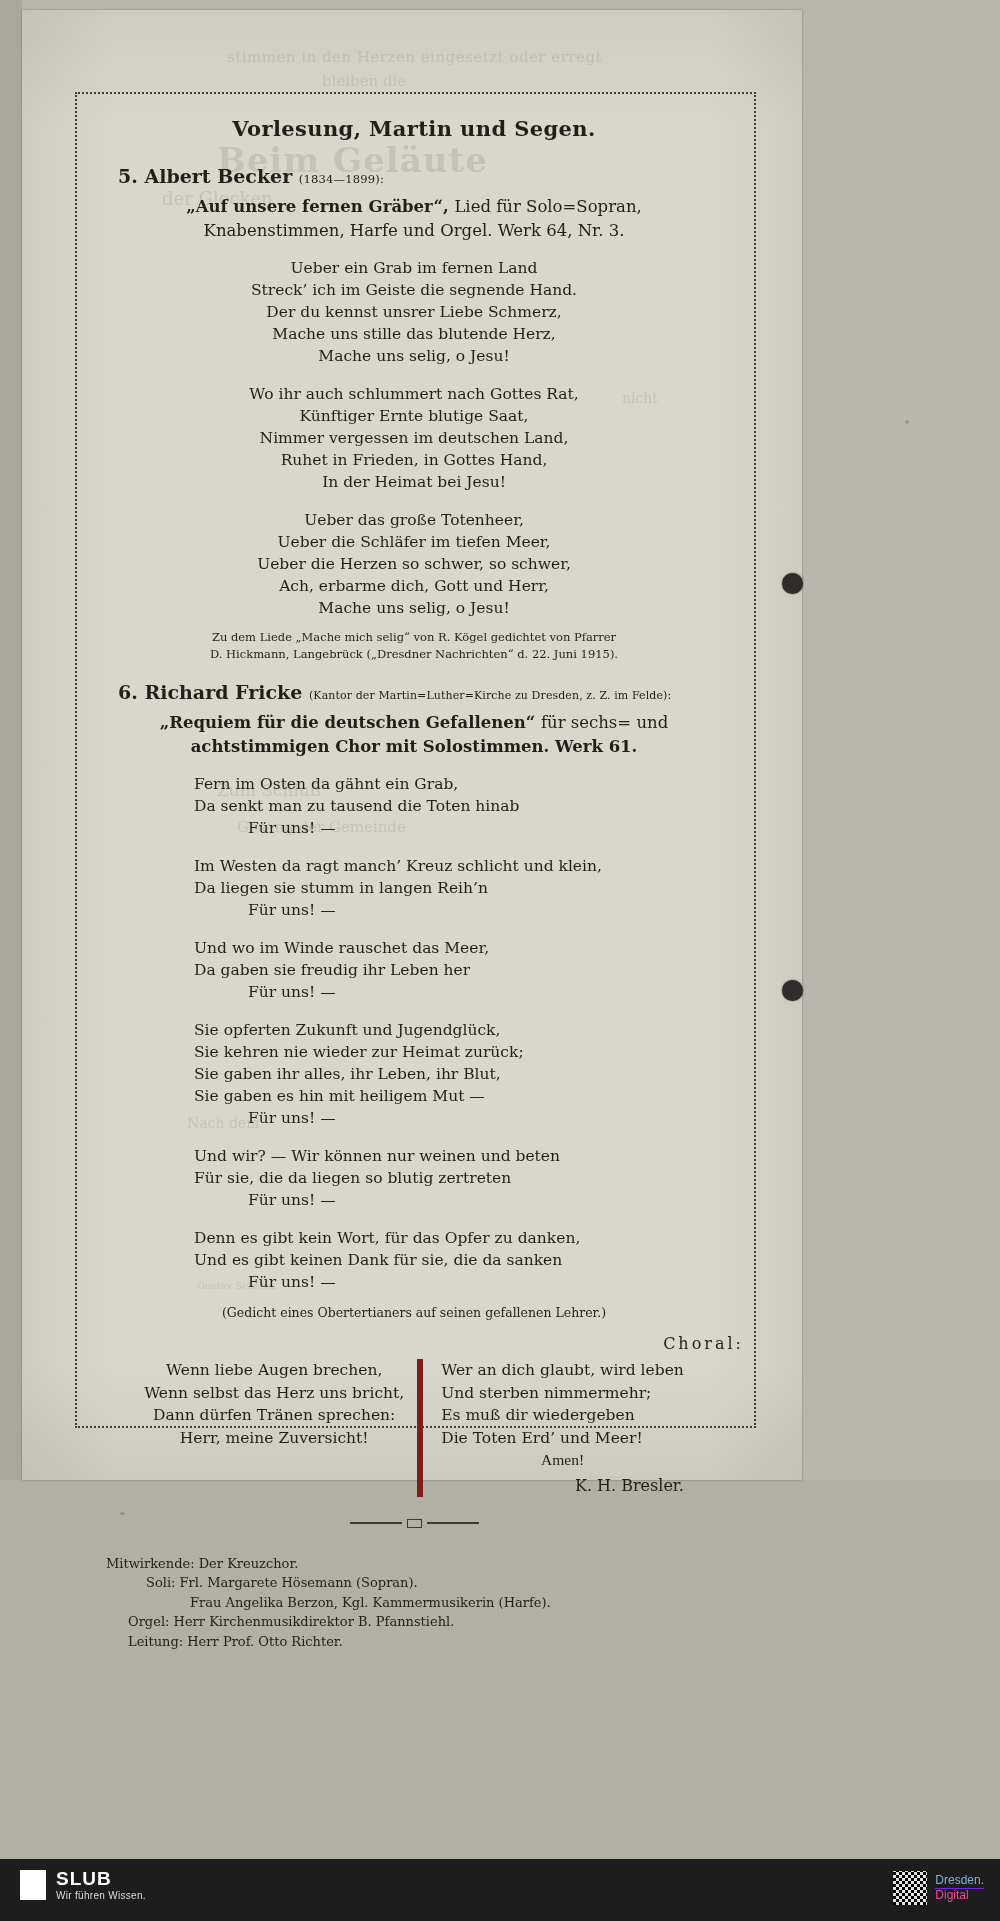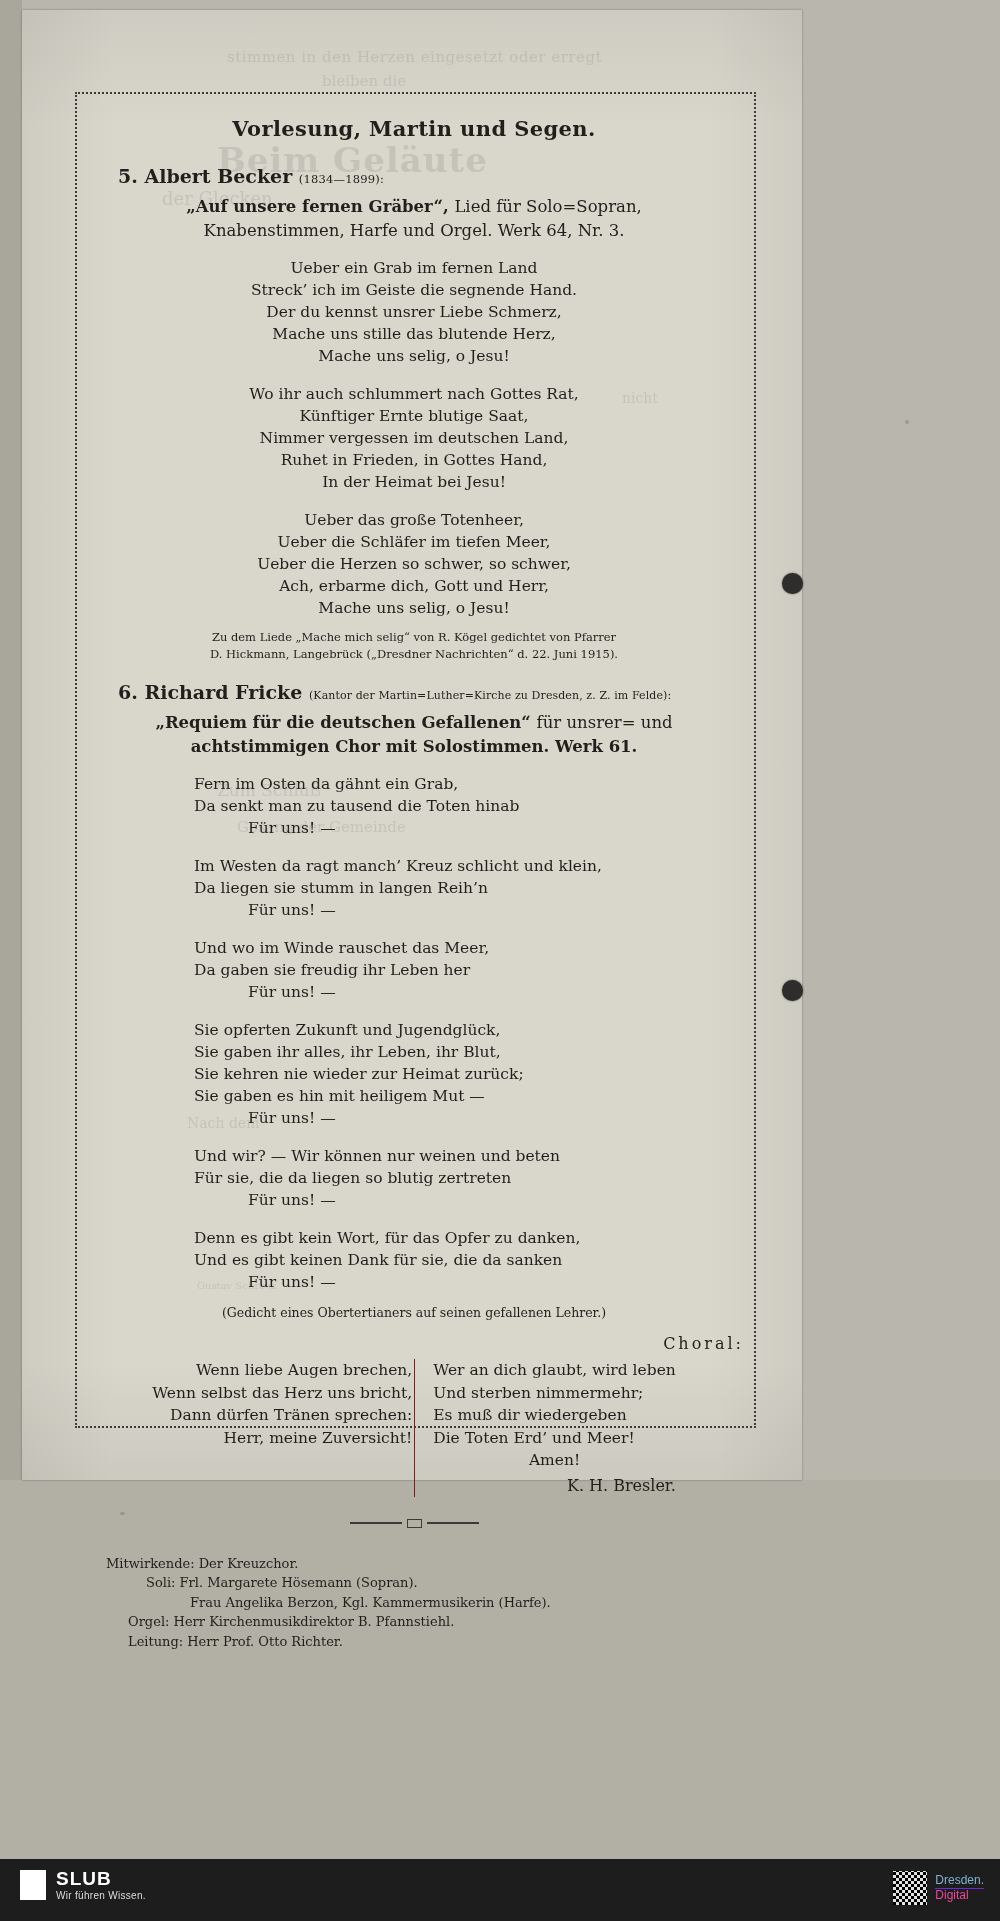--- a/index.html
+++ b/index.html
@@ -151,29 +151,29 @@
     display: flex;
     justify-content: center;
     font-size: 15.5px;
     line-height: 1.45;
     margin-bottom: 2px;
   }
   .choral .col {
     padding: 0 14px;
   }
   .choral .col.left {
-    text-align: right;
-    border-right: 1px solid #7f1d1d;
-    padding-right: 2px;
+    text-align: center;
+    border-right: 6px solid #7f1d1d;
+    padding-right: 13px;
   }
   .choral .col.right {
     text-align: left;
     padding-left: 18px;
   }
-  .choral .center { text-align: center; }
+  .choral .center { text-align: center; font-family: Liberation Serif, serif; }
   .choral .signature { text-align: right; font-size: 16px; padding-top: 2px;}
   .rule {
     display: flex;
     justify-content: center;
     align-items: center;
     margin: 22px 0 26px 0;
   }
   .rule .dash {
     width: 52px;
     height: 2px;
@@ -348,43 +348,43 @@
       </div>
 
       <div class="entry">
         <div class="entry-head">
           <span>6.</span>
           <span>Richard Fricke</span>
           <span class="role">(Kantor der Martin=Luther=Kirche zu Dresden, z. Z. im Felde):</span>
         </div>
         <div class="work-title">
           <span>„Requiem für die deutschen Gefallenen“</span>
-          <span class="plain">für unsrer= und</span><br>
+          <span class="plain">für sechs= und</span><br>
           <span>achtstimmigen Chor mit Solostimmen.   Werk 61.</span>
         </div>
 
         <div class="verse left">
           <div class="line">Fern im Osten da gähnt ein Grab,</div>
           <div class="line">Da senkt man zu tausend die Toten hinab</div>
           <div class="line indent">Für uns! —</div>
         </div>
         <div class="verse left">
           <div class="line">Im Westen da ragt manch’ Kreuz schlicht und klein,</div>
           <div class="line">Da liegen sie stumm in langen Reih’n</div>
           <div class="line indent">Für uns! —</div>
         </div>
         <div class="verse left">
           <div class="line">Und wo im Winde rauschet das Meer,</div>
           <div class="line">Da gaben sie freudig ihr Leben her</div>
           <div class="line indent">Für uns! —</div>
         </div>
         <div class="verse left">
           <div class="line">Sie opferten Zukunft und Jugendglück,</div>
+          <div class="line">Sie kehren nie wieder zur Heimat zurück;</div>
           <div class="line">Sie gaben ihr alles, ihr Leben, ihr Blut,</div>
-          <div class="line">Sie kehren nie wieder zur Heimat zurück;</div>
           <div class="line">Sie gaben es hin mit heiligem Mut —</div>
           <div class="line indent">Für uns! —</div>
         </div>
         <div class="verse left">
           <div class="line">Und wir? — Wir können nur weinen und beten</div>
           <div class="line">Für sie, die da liegen so blutig zertreten</div>
           <div class="line indent">Für uns! —</div>
         </div>
         <div class="verse left">
           <div class="line">Denn es gibt kein Wort, für das Opfer zu danken,</div>

